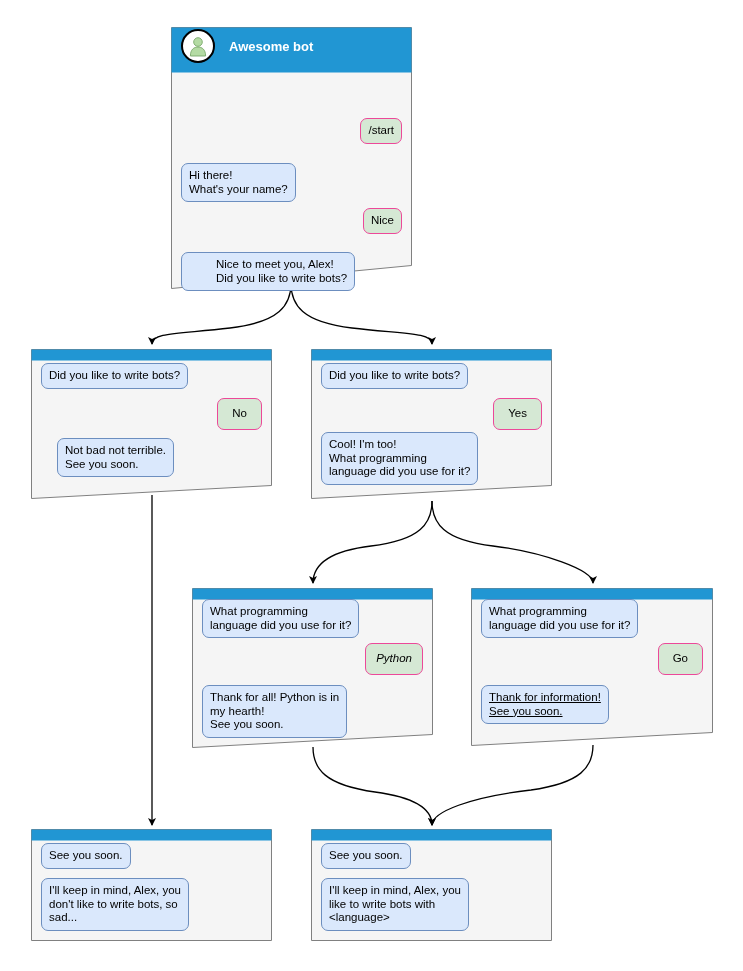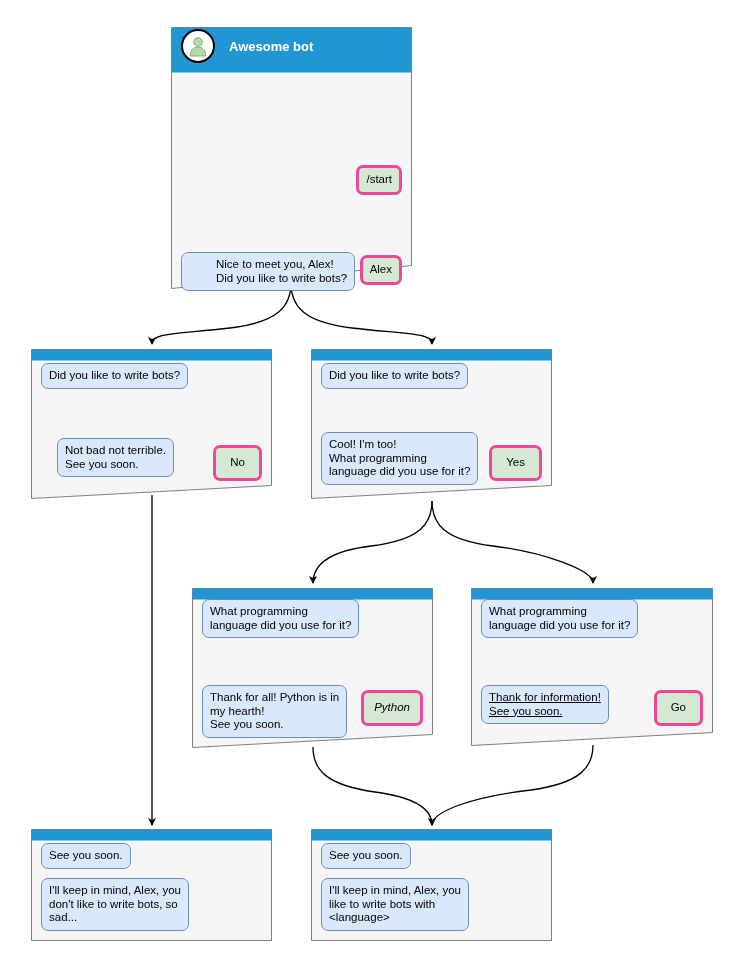--- a/index.html
+++ b/index.html
@@ -90,24 +90,23 @@
     white-space: pre-line;
     position: absolute;
   }
   .msg.bot {
     background: #dae8fc;
     border: 1px solid #6c8ebf;
     left: 10px;
   }
   .msg.user {
     background: #d5e8d4;
-    border: 3px solid #ec4899;
+    border: 1px solid #ec4899;
     right: 10px;
     text-align: left;
-    margin-top: 47px;
   }
 </style>
 </head>
 <body>
 
 <div id="canvas">
 
   <svg class="edges" viewBox="0 0 743 971" width="743" height="971">
     <defs>
       <marker id="arrow" markerWidth="10" markerHeight="10" refX="7" refY="4" orient="auto" markerUnits="userSpaceOnUse">
@@ -139,21 +138,23 @@
       <div class="avatar">
         <svg width="22" height="22" viewBox="0 0 22 22">
           <circle cx="11" cy="7" r="4.3" fill="#b4dba4" stroke="#79a86b" stroke-width="0.9"></circle>
           <path d="M3.4,21 C3.4,14.5 7,12 11,12 C15,12 18.6,14.5 18.6,21 Z" fill="#b4dba4" stroke="#79a86b" stroke-width="0.9"></path>
         </svg>
       </div>
       <div class="bot-name">Awesome bot</div>
     </div>
     <div class="messages" style="top:45px; height:217px;">
       <div class="msg user" style="top:46px;">/start</div>
-      <div class="msg user" style="top:136px;">Alex</div>
+      <div class="msg bot" style="top:91px;">Hi there!
+What's your name?</div>
+      <div class="msg user" style="top:136px;">Nice</div>
       <div class="msg bot" style="top:180px;padding-left:34px;">Nice to meet you, Alex!
 Did you like to write bots?</div>
     </div>
   </div>
 
   <div class="node" style="left:31px; top:349px; width:241px; height:150px;">
     <svg class="body-shape" viewBox="0 0 241 150" width="241" height="150" preserveAspectRatio="none">
       <path d="M0.5,0.5 H240.5 V136.5 L0.5,149.5 Z" fill="#f5f5f5" stroke="#808080" stroke-width="1"></path>
       <path d="M0.5,0.5 H240.5 V11.5 H0.5 Z" fill="#2196d3" stroke="none"></path>
     </svg>

